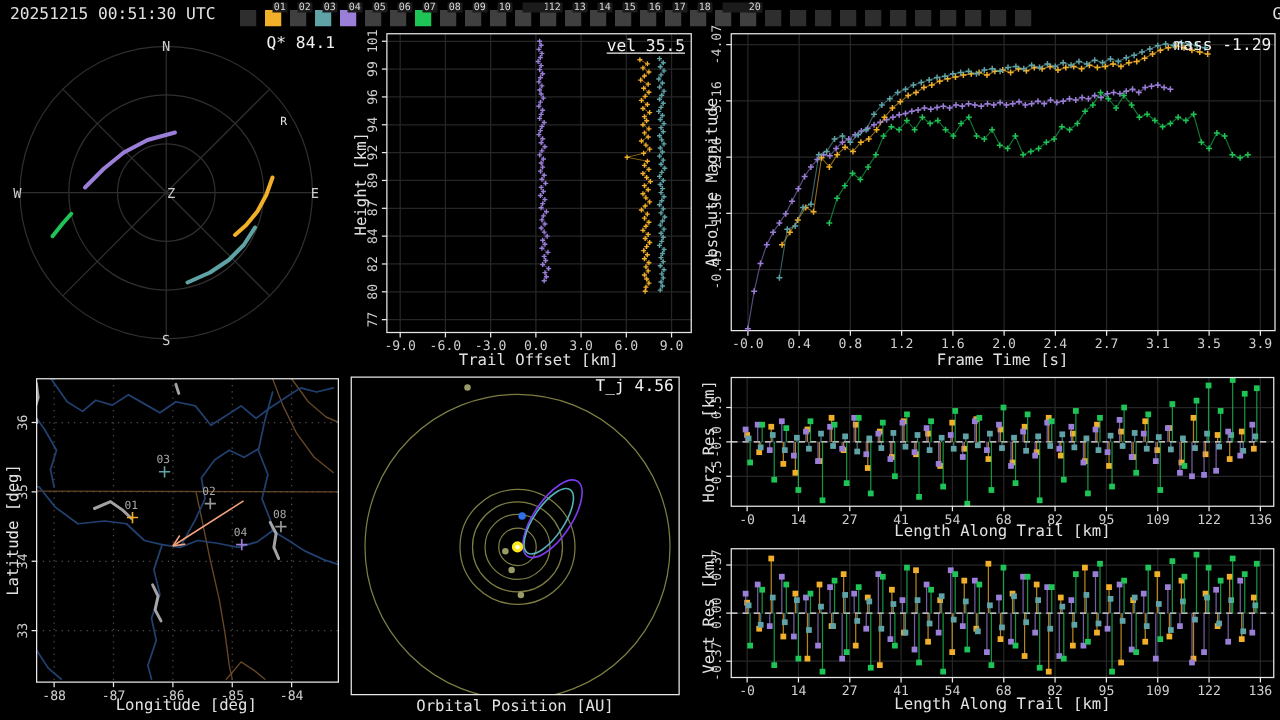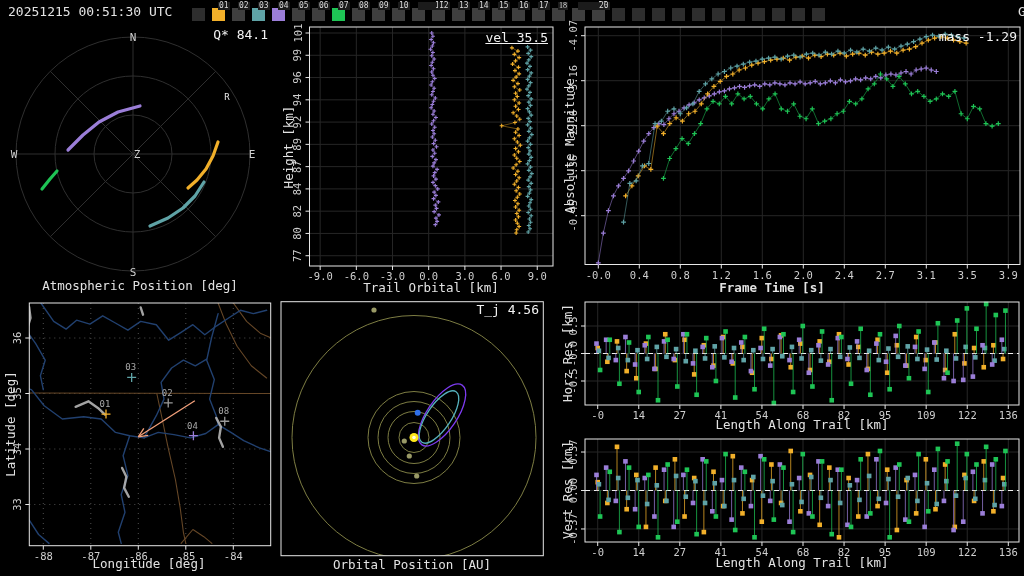--- a/index.html
+++ b/index.html
@@ -1619,21 +1619,21 @@
       <span class="chiplab" style="left: 458px;">13</span>
       <span class="chip" style="left: 472px; background: rgb(63, 63, 63);"></span>
       <span class="chiplab" style="left: 478px;">14</span>
       <span class="chip" style="left: 492px; background: rgb(63, 63, 63);"></span>
       <span class="chiplab" style="left: 498px;">15</span>
       <span class="chip" style="left: 512px; background: rgb(63, 63, 63);"></span>
       <span class="chiplab" style="left: 518px;">16</span>
       <span class="chip" style="left: 532px; background: rgb(63, 63, 63);"></span>
       <span class="chiplab" style="left: 538px;">17</span>
       <span class="chip" style="left: 552px; background: rgb(63, 63, 63);"></span>
-      <span class="chiplab" style="left: 558px; font-family: Liberation Serif, serif;">18</span>
+      <span class="chiplab" style="left: 558px;">18</span>
       <span class="chip" style="left: 572px; background: rgb(63, 63, 63);"></span>
       <span class="chiplab" style="left: 578px; padding-left: 20px;">19</span>
       <span class="chip" style="left: 592px; background: rgb(63, 63, 63);"></span>
       <span class="chiplab" style="left: 598px;">20</span>
       <span class="chip" style="left: 612px; background: rgb(46, 46, 46);"></span>
       <span class="chip" style="left: 632px; background: rgb(46, 46, 46);"></span>
       <span class="chip" style="left: 652px; background: rgb(46, 46, 46);"></span>
       <span class="chip" style="left: 672px; background: rgb(46, 46, 46);"></span>
       <span class="chip" style="left: 692px; background: rgb(46, 46, 46);"></span>
       <span class="chip" style="left: 712px; background: rgb(46, 46, 46);"></span>
@@ -1643,24 +1643,23 @@
       <span class="chip" style="left: 792px; background: rgb(46, 46, 46);"></span>
       <span class="chip" style="left: 812px; background: rgb(46, 46, 46);"></span>
     </div>
   <div class="ov t13" style="left:1018px;top:4px;">GEM</div>
 
   <div class="ov stat rx" style="left:268px;top:27px;">Q* 84.1</div>
   <div class="ov stat rx" style="left:548px;top:30px;text-decoration:underline;">vel 35.5</div>
   <div class="ov stat rx" style="left:1017px;top:29px;">mass -1.29</div>
   <div class="ov stat rx" style="left:539px;top:302px;">T_j 4.56</div>
 
-  <div class="ov t12 cx" style="left:140px;top:278px;">Atmospheric Position [deg]</div>
-  <div class="ov t12 cx" style="left:431px;top:280px;">Trail Orbital [km]</div>
+  <div class="ov t12 cx" style="left:431px;top:280px;">Trail Offset [km]</div>
   <div class="ov t12 rot" style="left:288px;top:147px;">Height [km]</div>
-  <div class="ov t12 cx" style="left:772px;top:280px;font-weight:bold;">Frame Time [s]</div>
+  <div class="ov t12 cx" style="left:802px;top:280px;">Frame Time [s]</div>
   <div class="ov t12 rot" style="left:569px;top:146px;">Absolute Magnitude</div>
   <div class="ov t12 cx" style="left:149px;top:556px;">Longitude [deg]</div>
   <div class="ov t12 rot" style="left:10px;top:424px;">Latitude [deg]</div>
   <div class="ov t12 cx" style="left:412px;top:557px;text-align:center;">Orbital Position [AU]</div>
   <div class="ov t12 cx" style="left:802px;top:417px;">Length Along Trail [km]</div>
   <div class="ov t12 rot" style="left:567px;top:353px;">Horz Res [km]</div>
   <div class="ov t12 cx" style="left:802px;top:555px;">Length Along Trail [km]</div>
   <div class="ov t12 rot" style="left:567px;top:490px;">Vert Res [km]</div>
 </div>
 

